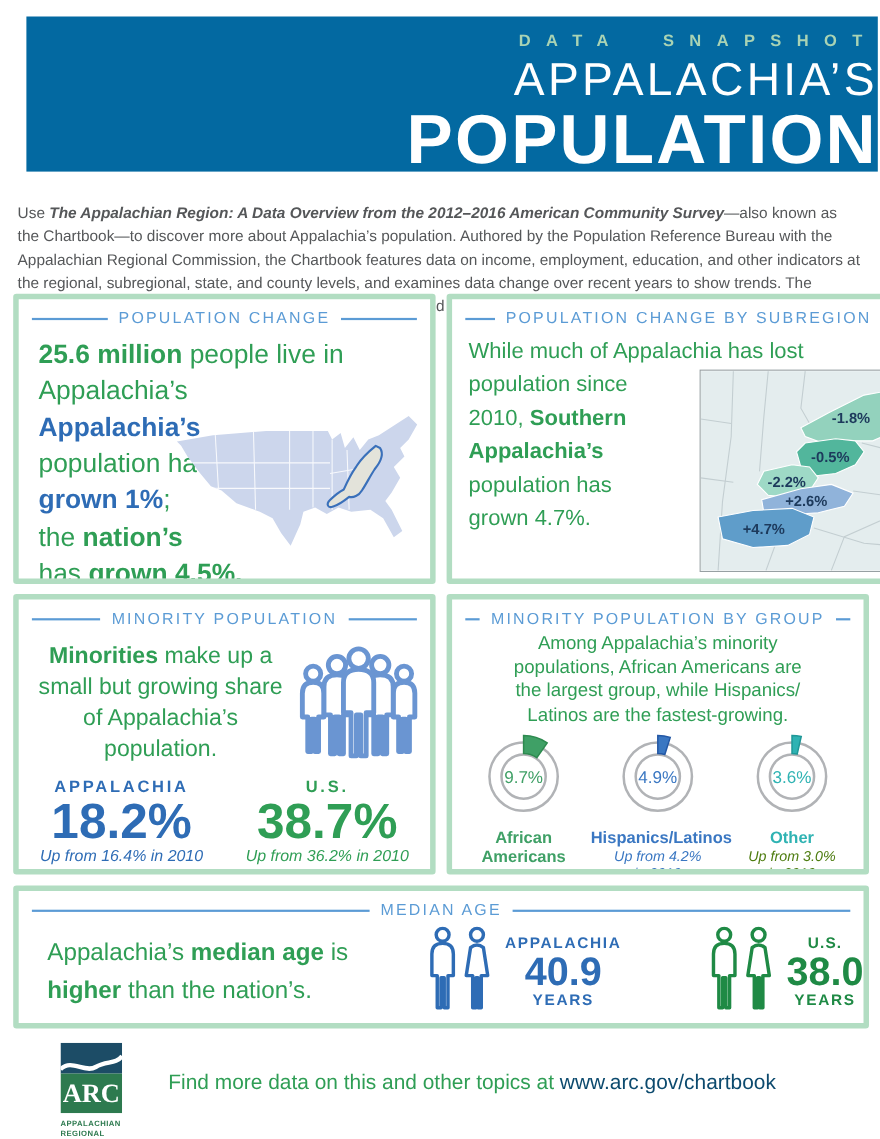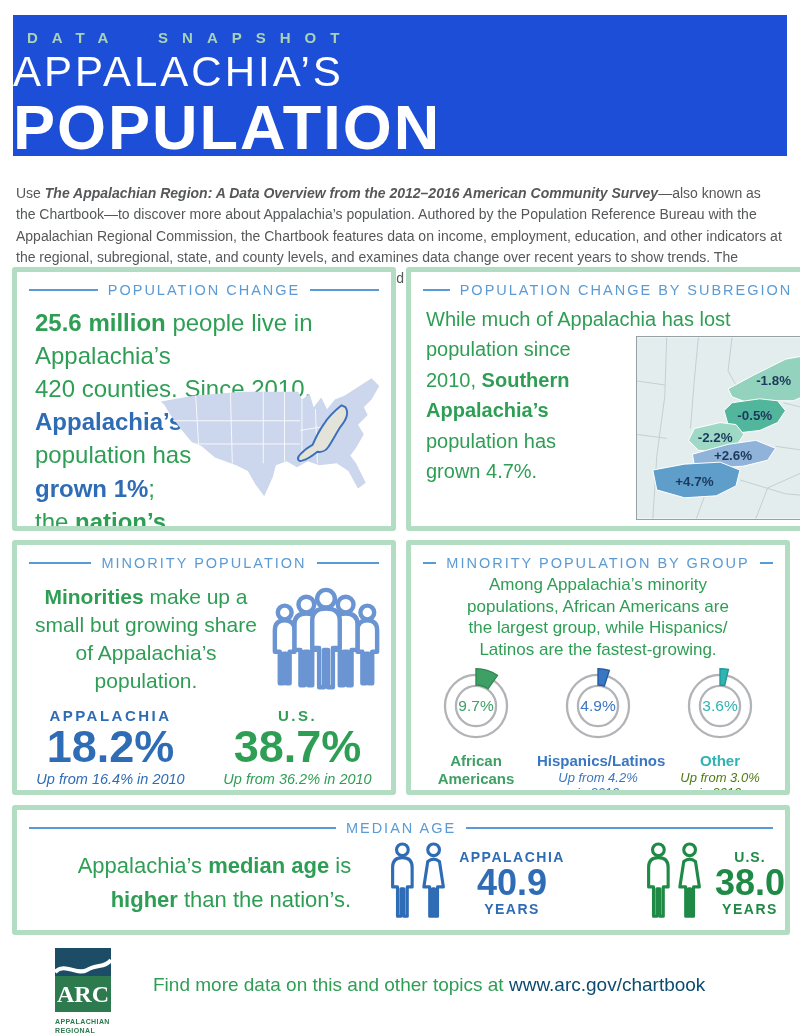--- a/index.html
+++ b/index.html
@@ -1,19 +1,19 @@
 <!DOCTYPE html>
 <html><head>
 <meta charset="utf-8">
 <style>
   html,body{margin:0;padding:0;background:#fff;}
   body{width:800px;height:1035px;position:relative;font-family:"Liberation Sans",sans-serif;overflow:hidden;}
 
   
-  .header{position:absolute;left:13px;top:15px;width:774px;height:141px;background:#1d4ed8;text-align:left;color:#fff;}
+  .header{position:absolute;left:24px;top:15px;width:774px;height:141px;background:#0369a1;text-align:right;color:#fff;}
   .kicker{margin-top:14px;font-size:15px;font-weight:bold;letter-spacing:14px;padding-left:14px;word-spacing:18px;color:#a9d3b4;}
   .title-top{font-size:42px;letter-spacing:3px;font-weight:400;margin-top:4px;line-height:1.05;}
   .title-main{font-size:63px;font-weight:bold;letter-spacing:2px;line-height:1.0;margin-top:2px;}
 
   
   .intro{position:absolute;left:16px;top:169px;width:768px;font-size:14px;line-height:1.52;color:#555759;}
   .intro .bt{font-weight:bold;font-style:italic;}
 
   
   .panel{position:absolute;background:#fff;border:5px solid #b2ddc2;border-radius:3px;box-sizing:border-box;overflow:hidden;}
@@ -51,21 +51,21 @@
 
   
   .grp-text{margin:3px 10px 0;font-size:17px;line-height:1.27;color:#2f9e55;text-align:center;}
   .donuts{display:flex;justify-content:space-around;margin-top:4px;padding:0 4px;}
   .donut{text-align:center;width:122px;}
   .donut .name{font-size:15px;font-weight:bold;line-height:1.15;}
   .donut .note{font-size:13px;font-style:italic;line-height:1.2;}
 
   
   .age-row{display:flex;align-items:center;margin-top:6px;}
-  .age-text{margin-left:26px;width:318px;font-size:22px;line-height:1.55;color:#2f9e55;text-align:right;}
+  .age-text{margin-left:26px;width:318px;font-size:22px;line-height:1.55;color:#2f9e55;text-align:left;}
   .age-stat{display:flex;align-items:center;margin-left:34px;}
   .age-stat .figures{margin-right:8px;}
   .age-block{text-align:center;}
   .age-block .lbl{font-size:14px;font-weight:bold;letter-spacing:1.5px;}
   .age-block .val{font-size:36px;font-weight:bold;line-height:1.0;}
   .age-block .unit{font-size:14px;font-weight:bold;letter-spacing:1.5px;}
   .age-stat.blue{color:#2e6cb5;} .age-stat.greenc{color:#1f8a45;}
   .age-stat.greenc .lbl{letter-spacing:1px;}
 
   
@@ -86,21 +86,20 @@
 <p class="intro"><span>Use </span><span class="bt">The Appalachian Region: A Data Overview from the 2012–2016 American Community Survey</span><span>—also known as the Chartbook—to discover more about Appalachia’s population. Authored by the Population Reference Bureau with the Appalachian Regional Commission, the Chartbook features data on income, employment, education, and other indicators at the regional, subregional, state, and county levels, and examines data change over recent years to show trends. The Chartbook’s population analysis compares data from 2016 and 2010 U.S. Census Bureau estimates.</span></p>
 
 <div class="panel" id="panel-pc">
   <div class="ptitle">
     <span class="rule"></span>
     <span class="t">POPULATION CHANGE</span>
     <span class="rule"></span>
   </div>
   <div class="pc-text">
     <div><span class="gb">25.6 million</span><span> people live in Appalachia’s</span></div>
-    <div>420 counties. Since 2010,</div>
     <div class="bb">Appalachia’s</div>
     <div>population has</div>
     <div><span class="bb">grown 1%</span><span>;</span></div>
     <div><span>the </span><span class="gb">nation’s</span></div>
     <div><span>has </span><span class="gb">grown 4.5%.</span></div>
   </div>
   <svg class="us-map" width="232" height="150" viewBox="0 0 240 150">
     <defs>
         <clipPath id="uso">
           <path d="M6,32 L40,26 L90,22 L148,22 L152,30 L160,24 L164,38 L172,28 L178,40 L186,30 L196,26 L224,8 L232,16 L224,30 L216,38 L220,46 L210,56 L216,66 L208,80 L202,88 L208,96 L218,116 L210,122 L200,104 L188,96 L170,98 L158,94 L147,100 L136,94 L125,98 L122,110 L113,130 L104,118 L96,104 L84,98 L62,90 L48,78 L38,74 L28,62 L16,46 L10,36 Z"></path>

